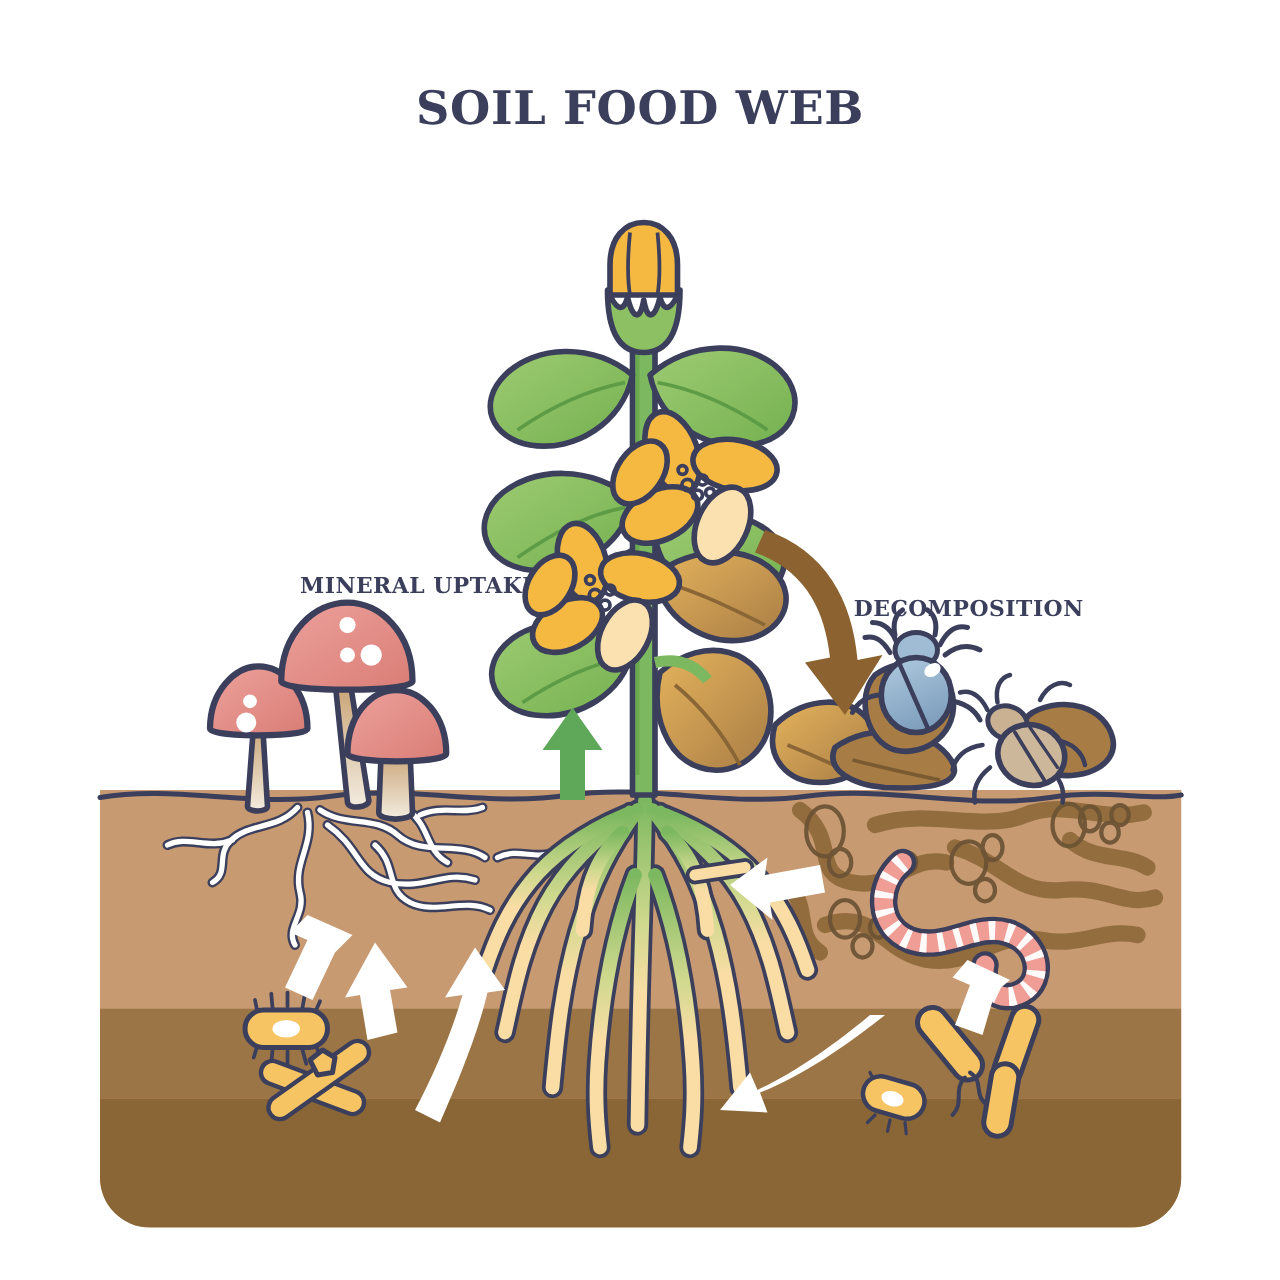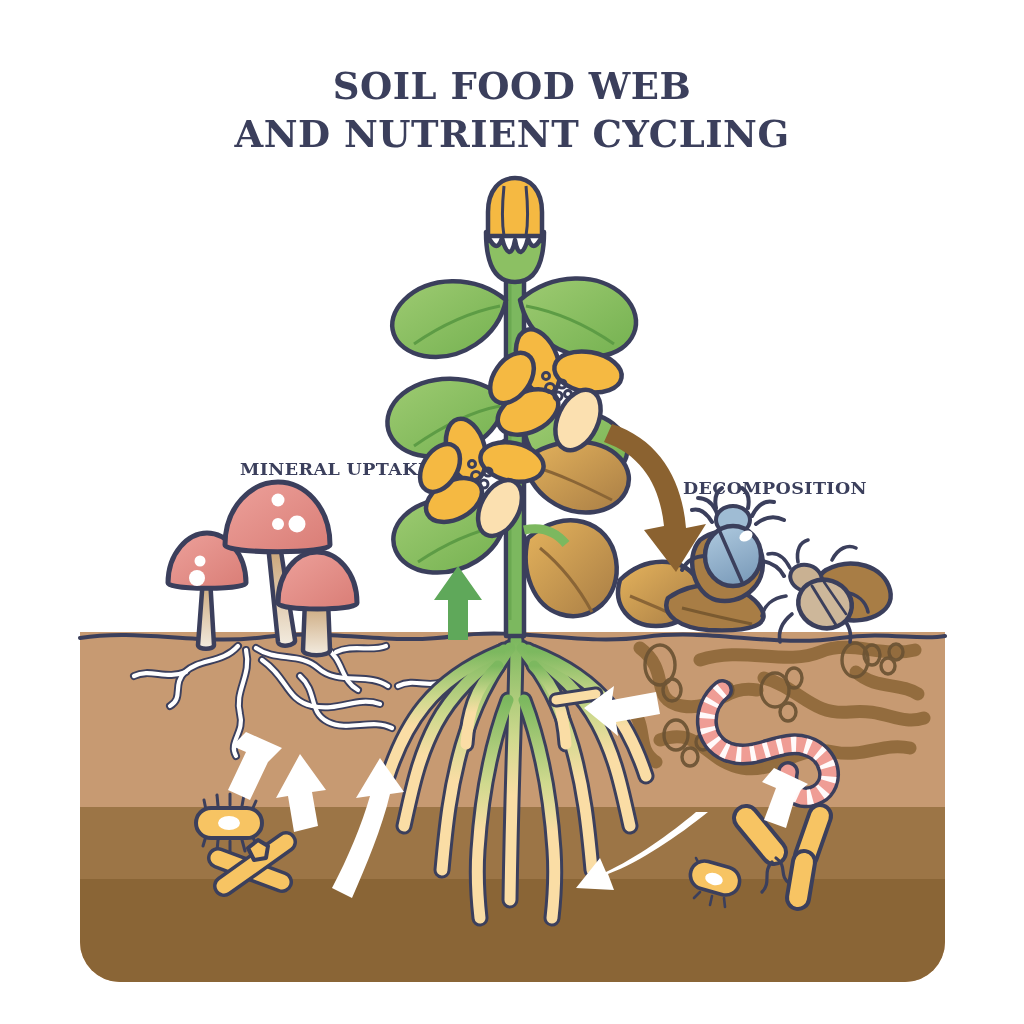--- a/index.html
+++ b/index.html
@@ -14,21 +14,20 @@
        letter-spacing:0.4px;font-family:"DejaVu Serif","Liberation Serif",serif;
        white-space:nowrap;}
   .lbl.white{color:#ffffff;}
 </style>
 </head>
 <body>
 
 <div id="stage">
 
   <div class="ttl" style="top:64px;">SOIL FOOD WEB</div>
-  <div class="ttl" style="top:112px;">AND NUTRIENT CYCLING</div>
 
   <div class="lbl" style="left:240px; top:459px;">MINERAL UPTAKE</div>
   <div class="lbl" style="left:683px; top:478px;">DECOMPOSITION</div>
   <div class="lbl white" style="left:282px; top:913px;">MINERAL UPTAKE</div>
   <div class="lbl white" style="left:575px; top:913px;">NITROGEN FIXATION</div>
 
   <svg id="scene" viewBox="0 0 1024 1024">
     <defs>
       <clipPath id="soilClip">
         <path d="M80,632 H945 V942 a40,40 0 0 1 -40,40 H120 a40,40 0 0 1 -40,-40 Z"></path>

